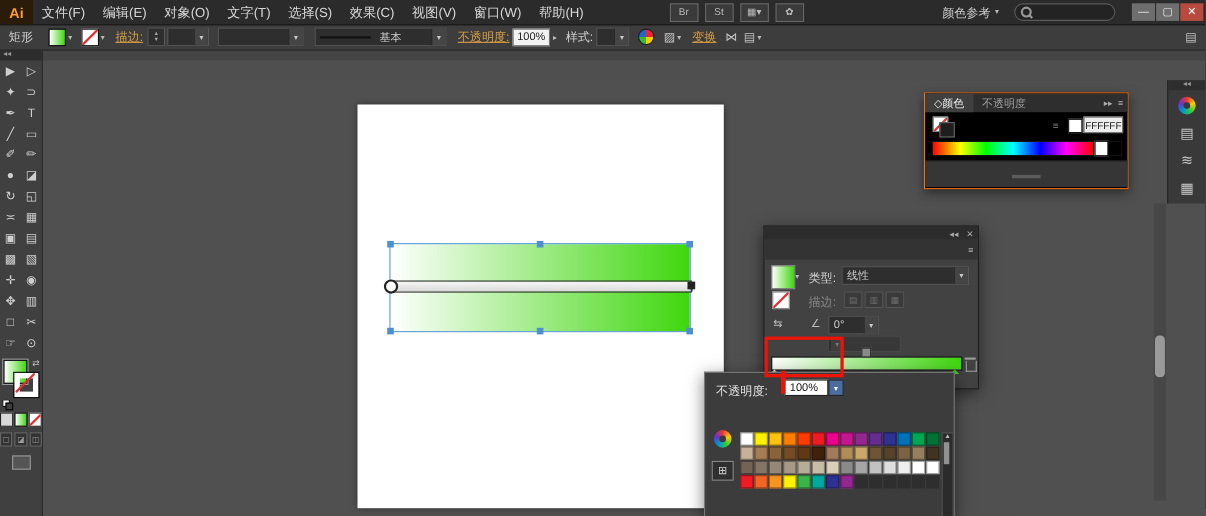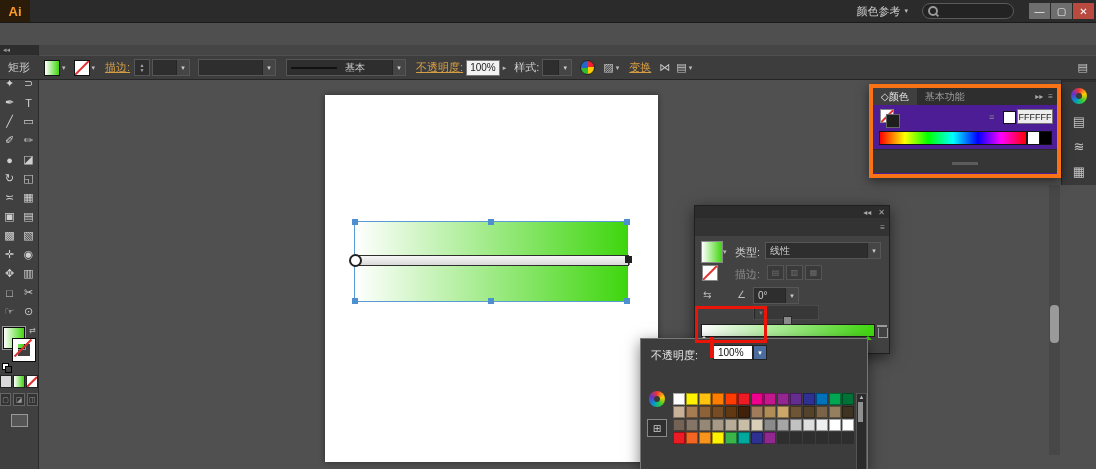--- a/index.html
+++ b/index.html
@@ -24,21 +24,21 @@
              display:flex;align-items:center;padding:0 5px;}
   .mag{width:6px;height:6px;border:2px solid #999;border-radius:50%;position:relative;}
   .mag::after{content:"";position:absolute;width:4px;height:2px;background:#999;transform:rotate(45deg);left:5px;top:6px;}
   #winctl{display:flex;}
   .wbtn{width:21px;height:16px;display:flex;align-items:center;justify-content:center;font-size:10px;
         background:#6e6e6e;color:#eee;margin-left:1px;}
   .wbtn.close{background:#b84a3f;color:#fff;}
 
   
   #controlbar{position:absolute;top:22px;left:0;width:100%;height:23px;background:#3d3d3d;
-              border-bottom:1px solid #262626;display:flex;align-items:center;z-index:29;margin-top:34px;}
+              border-bottom:1px solid #262626;display:flex;align-items:center;z-index:29;}
   #controlbar>*{flex:none;}
   .lbl{color:#cfcfcf;}
   .link{color:var(--amber);text-decoration:underline;}
   .cswatch{width:14px;height:14px;border:1px solid #111;position:relative;}
   .fillgrad{background:linear-gradient(90deg,#fff,var(--green));}
   .noneslash::after{content:"";position:absolute;left:-20%;top:45%;width:140%;height:2px;
                     background:#e03131;transform:rotate(-45deg);}
   .whitebg{background:#fff;overflow:hidden;}
   .dd{background:#2e2e2e;border:1px solid #565656;height:15px;display:flex;align-items:center;color:#ccc;font-size:10px;}
   .dd .txt{flex:1;padding:0 4px;white-space:nowrap;}
@@ -107,22 +107,22 @@
   #dock{position:absolute;right:0;top:73px;width:34px;height:112px;background:#393939;
         border-left:1px solid #262626;z-index:26;}
   #dockcollapse{height:9px;background:#2e2e2e;color:#999;font-size:7px;line-height:8px;text-align:center;}
   .dockicon{width:24px;height:22px;margin:3px auto;display:flex;align-items:center;justify-content:center;
             color:#c5c5c5;font-size:13px;}
   .palette{width:16px;height:16px;border-radius:50%;
            background:conic-gradient(#e33,#fc0,#3c3,#09c,#63c,#e33);position:relative;}
   .palette::after{content:"";position:absolute;left:5px;top:5px;width:6px;height:6px;border-radius:50%;background:#393939;}
 
   
-  #colorpanel{position:absolute;left:869px;top:84px;width:184px;height:86px;background:#4c1d95;
-              border:4px solid #f97316;box-shadow:0 3px 10px rgba(0,0,0,.5);z-index:27;}
+  #colorpanel{position:absolute;left:840px;top:84px;width:184px;height:86px;background:#000000;
+              border:1px solid #f97316;box-shadow:0 3px 10px rgba(0,0,0,.5);z-index:27;}
   .phead{height:17px;background:#2e2e2e;display:flex;align-items:stretch;font-size:10px;}
   .ptab{padding:0 8px;display:flex;align-items:center;color:#9b9b9b;}
   .ptab.active{background:#3f3f3f;color:#e6e6e6;}
   .pchrome{margin-left:auto;display:flex;align-items:center;gap:5px;color:#aaa;font-size:8px;padding-right:4px;}
   #cpbody{position:relative;height:67px;}
   #cpProxyBack{position:absolute;left:13px;top:9px;width:12px;height:12px;background:#1e1e1e;border:1px solid #666;}
   #cpProxyFront{position:absolute;left:7px;top:4px;width:12px;height:12px;background:#fff;border:1px solid #888;overflow:hidden;}
   #cpGrip{position:absolute;left:116px;top:7px;color:#8a8a8a;font-size:9px;}
   #cpSwatch{position:absolute;left:130px;top:6px;width:11px;height:11px;background:#fff;border:1px solid #111;}
   #cpHex{position:absolute;left:144px;top:4px;width:34px;height:13px;background:#ededed;color:#1a1a1a;font-size:9px;
@@ -195,20 +195,37 @@
   #redbox{position:absolute;left:695px;top:306px;width:66px;height:31px;border:3px solid var(--red);z-index:32;}
   #redtail{position:absolute;left:710px;top:337px;width:4px;height:21px;background:var(--red);z-index:32;}
 </style>
 </head>
 <body>
 
 <div id="app">
 
   <div id="menubar">
     <div id="logo">Ai</div>
+    <div id="menu-items">
+        <span class="menu-item">文件(F)</span>
+        <span class="menu-item">编辑(E)</span>
+        <span class="menu-item">对象(O)</span>
+        <span class="menu-item">文字(T)</span>
+        <span class="menu-item">选择(S)</span>
+        <span class="menu-item">效果(C)</span>
+        <span class="menu-item">视图(V)</span>
+        <span class="menu-item">窗口(W)</span>
+        <span class="menu-item">帮助(H)</span>
+      </div>
+    <div id="quick-icons">
+        <span class="qicon">Br</span>
+        <span class="qicon">St</span>
+        <span class="qicon">▦▾</span>
+        <span class="qicon">✿</span>
+      </div>
     <div id="menubar-right">
       <div id="workspace">
         <span>颜色参考</span>
         <span class="arr">▾</span>
       </div>
       <div id="searchbox">
         <span class="mag"></span>
       </div>
       <div id="winctl">
         <span class="wbtn">—</span>
@@ -349,21 +366,21 @@
         </div>
         <div class="dockicon">▤</div>
         <div class="dockicon">≋</div>
         <div class="dockicon">▦</div>
       </div>
   </div>
 
   <div id="colorpanel">
     <div class="phead">
       <span class="ptab active">◇颜色</span>
-      <span class="ptab">基本功能</span>
+      <span class="ptab">不透明度</span>
       <span class="pchrome">
         <span>▸▸</span>
         <span>≡</span>
       </span>
     </div>
     <div id="cpbody">
       <div id="cpProxyFront" class="noneslash"></div>
       <div id="cpProxyBack"></div>
       <span id="cpGrip">≡</span>
       <span id="cpSwatch"></span>

